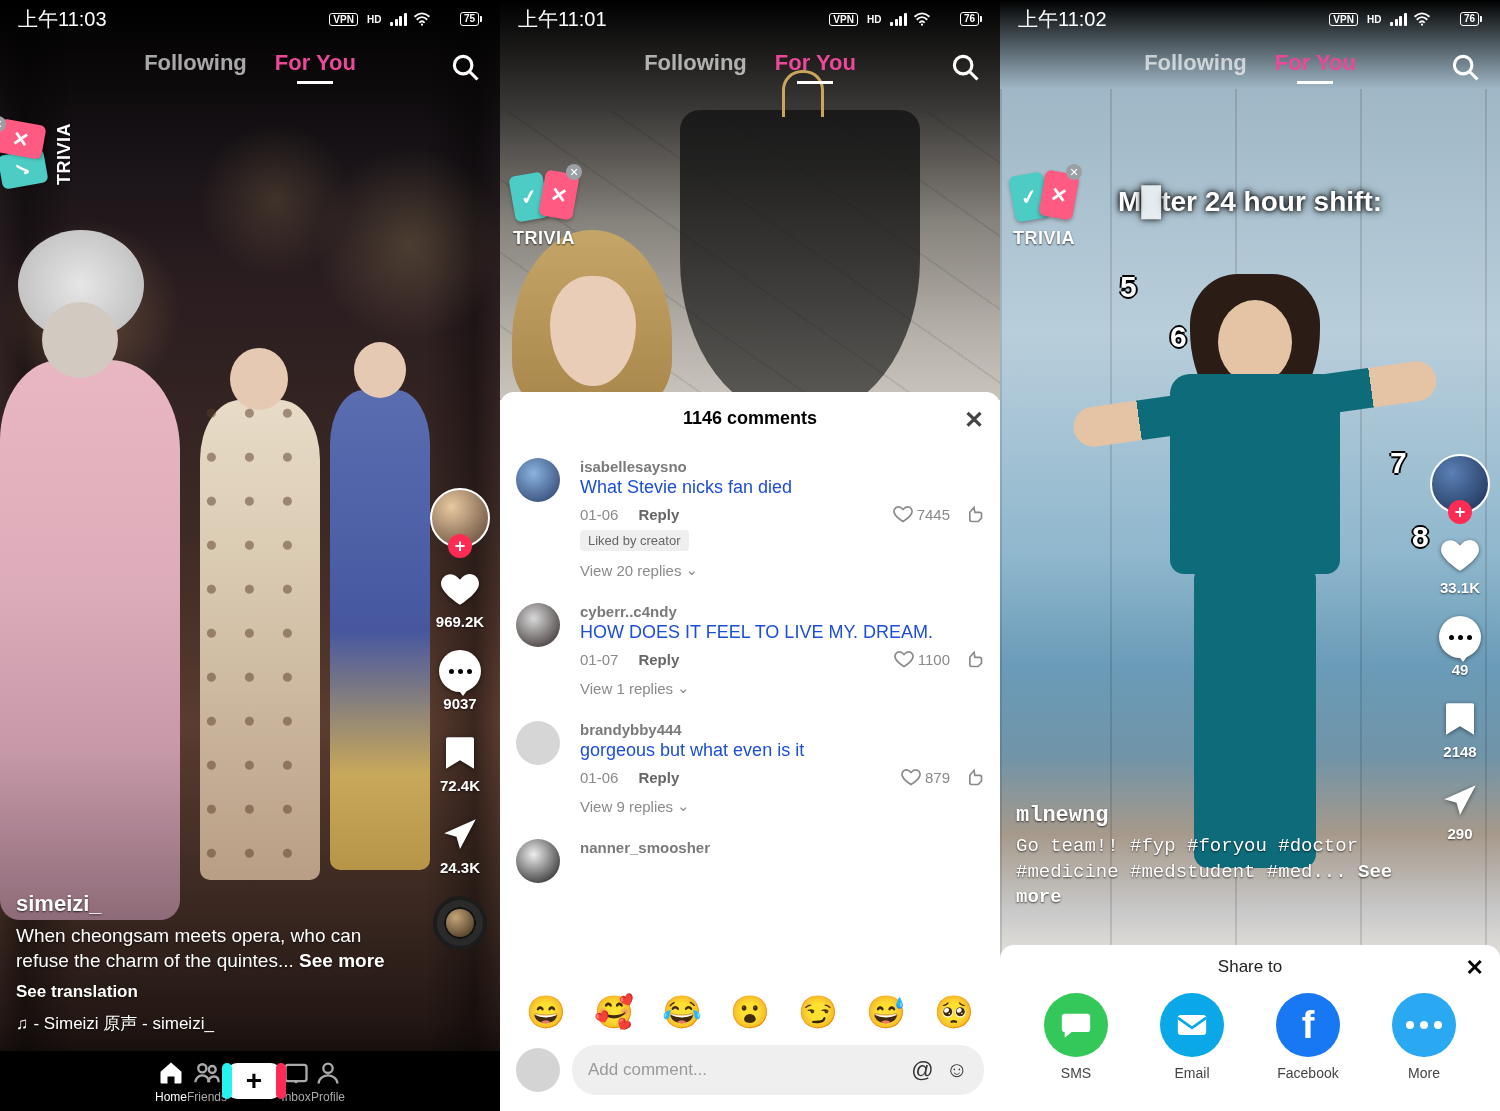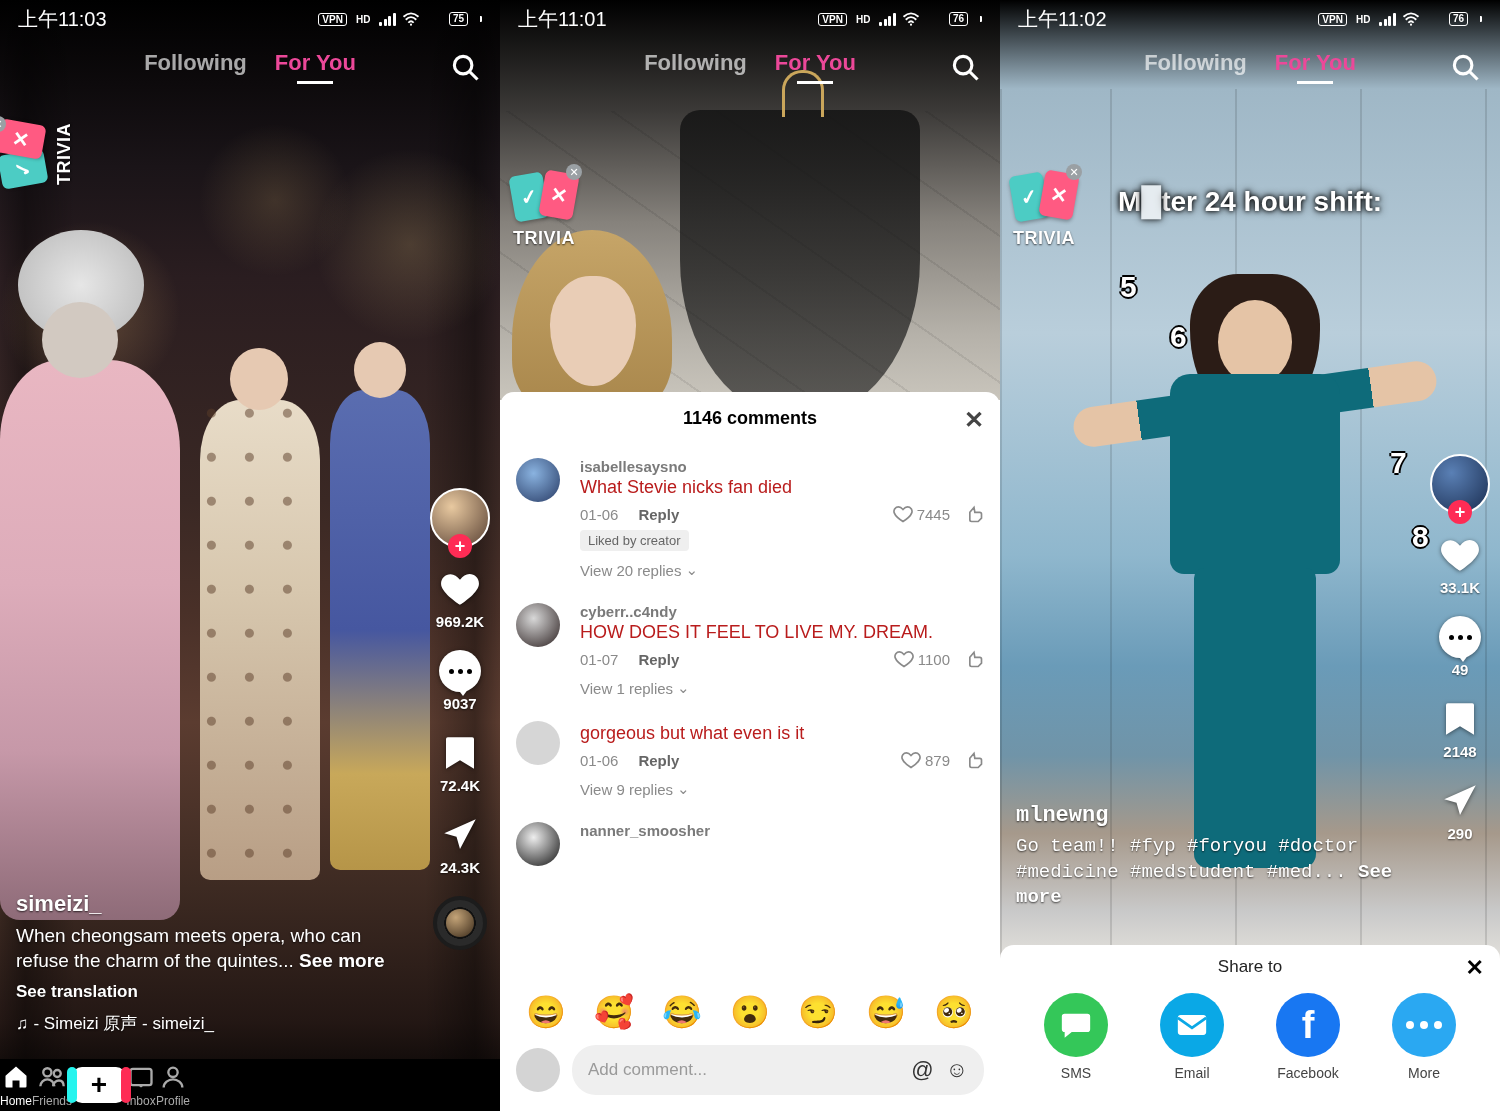--- a/index.html
+++ b/index.html
@@ -27,21 +27,21 @@
       linear-gradient(90deg,rgba(0,0,0,.12) 0 2px,transparent 2px 97px) repeat-x,
       linear-gradient(90deg,transparent 22%,rgba(0,0,0,.12) 22% 22.4%,transparent 22.4% 47%,rgba(0,0,0,.12) 47% 47.4%,transparent 47.4% 72%,rgba(0,0,0,.12) 72% 72.4%,transparent 72.4% 97%,rgba(0,0,0,.12) 97% 97.4%,transparent 97.4%);}
 
   
   .statusbar { position: absolute; top:0; left:0; right:0; height:38px; display:flex; align-items:center; justify-content:space-between; padding:0 18px; font-size:20px; font-weight:500; z-index:50; }
   .status-right { display:flex; align-items:center; gap:6px; font-size:12px; }
   .vpn-badge { border:1.3px solid #fff; border-radius:3px; padding:0 3px; font-size:10px; font-weight:600; }
   .sig-bars { display:flex; align-items:flex-end; gap:1.5px; height:14px; }
   .sig-bars span { width:3px; background:#fff; border-radius:1px; }
   .sig-bars span:nth-child(1){height:4px}.sig-bars span:nth-child(2){height:7px}.sig-bars span:nth-child(3){height:10px}.sig-bars span:nth-child(4){height:13px}
-  .batt { display:flex; align-items:center; gap:12px;padding-left:23px; }
+  .batt { display:flex; align-items:center; gap:1px;padding-left:23px; }
   .batt-body { border:1.3px solid #fff; border-radius:3px; padding:1px 3px; font-size:10px; line-height:1; font-weight:700; }
   .batt-tip { width:2px; height:6px; background:#fff; border-radius:0 1px 1px 0; }
 
   
   .toptabs { position:absolute; top:50px; left:0; right:0; display:flex; justify-content:center; align-items:center; gap:28px; z-index:50; font-size:22px; font-weight:600; }
   .toptabs .tab { color:rgba(255,255,255,.65); }
   .toptabs .tab.active { color:#ec4899; position:relative; }
   .toptabs .tab.active::after { content:""; position:absolute; left:50%; transform:translateX(-50%); bottom:-8px; width:36px; height:3px; background:#fff; }
   .search-btn { position:absolute; right:20px; top:52px; z-index:50; }
   .search-btn svg { width:30px; height:30px; }
@@ -79,41 +79,41 @@
 
   
   .bottominfo { position:absolute; left:16px; right:90px; bottom:76px; z-index:40; text-shadow:0 1px 2px rgba(0,0,0,.7); }
   .bottominfo .uname { font-size:22px; font-weight:700; margin-bottom:6px; }
   .bottominfo .caption { font-size:19px; line-height:1.35; }
   .bottominfo .seemore { font-weight:600; }
   .bottominfo .seetrans { font-size:17px; font-weight:700; margin-top:8px; }
   .bottominfo .music { font-size:17px; margin-top:10px; display:flex; align-items:center; gap:6px; }
 
   
-  .bottomnav { position:absolute; left:0; right:0; bottom:0; height:52px; background:#000; display:flex; align-items:center; justify-content:flex-start; z-index:50; }
+  .bottomnav { position:absolute; left:0; right:0; bottom:0; height:60px; background:#000; display:flex; align-items:center; justify-content:center; z-index:50; }
   .nav-item { display:flex; flex-direction:column; align-items:center; gap:2px; color:#aaa; font-size:12px; }
   .nav-item.active { color:#fff; }
   .nav-item .ic { width:30px; height:30px; display:flex; align-items:center; justify-content:center; }
   .nav-create { width:54px; height:36px; border-radius:10px; background:#fff; position:relative; display:flex; align-items:center; justify-content:center; color:#000; font-size:28px; font-weight:800; }
   .nav-create::before,.nav-create::after{content:"";position:absolute;top:0;bottom:0;width:10px;border-radius:10px;}
   .nav-create::before{left:-5px;background:#25f4ee;}
   .nav-create::after{right:-5px;background:#fe2c55;}
   .nav-create span{position:relative;z-index:2;}
 
   
   .sheet { position:absolute; left:0; right:0; bottom:0; background:#fff; color:#000; border-radius:14px 14px 0 0; z-index:60; overflow:hidden; }
   .sheet.comments { top:392px; display:flex; flex-direction:column; }
   .sheet-header { position:relative; padding:16px 0; text-align:center; font-size:18px; font-weight:600; border-bottom:1px solid rgba(0,0,0,0); }
   .sheet-close { position:absolute; right:16px; top:14px; font-size:24px; color:#444; }
   .comments-list { flex:1; overflow:hidden; padding:0 16px; }
   .comment { display:flex; gap:20px; padding:12px 0; }
   .c-avatar { width:44px; height:44px; border-radius:50%; flex-shrink:0; }
   .c-body { flex:1; }
   .c-name { font-size:15px; color:#7a7a7a; font-weight:600; }
-  .c-text { font-size:18px; color:#b91c1c; margin-top:2px; }
+  .c-text { font-size:18px; color:#1d4ed8; margin-top:2px; }
   .c-meta { display:flex; align-items:center; gap:20px; font-size:15px; color:#8a8a8a; margin-top:6px; }
   .c-meta .reply { font-weight:600; color:#666; }
   .c-actions { display:flex; align-items:center; gap:14px; }
   .c-like { display:flex; align-items:center; gap:4px; font-size:15px; color:#8a8a8a; }
   .c-viewreplies { font-size:15px; color:#8a8a8a; margin-top:10px; display:flex; align-items:center; gap:4px; }
   .liked-pill { display:inline-block; background:#efefef; color:#666; font-size:13px; padding:3px 8px; border-radius:4px; margin-top:6px; }
   .emoji-row { display:flex; justify-content:space-around; padding:10px 12px 6px; font-size:32px; }
   .input-row { display:flex; align-items:center; gap:12px; padding:8px 16px 16px; }
   .my-avatar { width:44px; height:44px; border-radius:50%; background:#d4d4d4; }
   .input-pill { flex:1; background:#efefef; border-radius:24px; padding:12px 16px; display:flex; align-items:center; justify-content:space-between;gap:44px; }
@@ -434,20 +434,21 @@
             <div class="c-viewreplies">
                 <span>View 1 replies</span> 
                 <span>⌄</span>
               </div>
           </div>
         </div>
 
         <div class="comment">
           <div class="c-avatar" style="background:#d6d6d6"></div>
           <div class="c-body">
+            <div class="c-name">brandybby444</div>
             <div class="c-text">gorgeous but what even is it</div>
             <div class="c-meta">
               <span>01-06</span>
               <span class="reply">Reply</span>
               <div style="flex:1"></div>
               <div class="c-actions">
                 <div class="c-like">
                   <svg width="20" height="20" viewBox="0 0 24 24" fill="none" stroke="#8a8a8a" stroke-width="2">
                       <path d="M12 21s-8.5-5.2-10.5-10.3C.2 6.9 3 3.5 6.6 3.5c2.1 0 3.7 1.2 5.4 3.2 1.7-2 3.3-3.2 5.4-3.2 3.6 0 6.4 3.4 5.1 7.2C20.5 15.8 12 21 12 21z"></path>
                     </svg>

